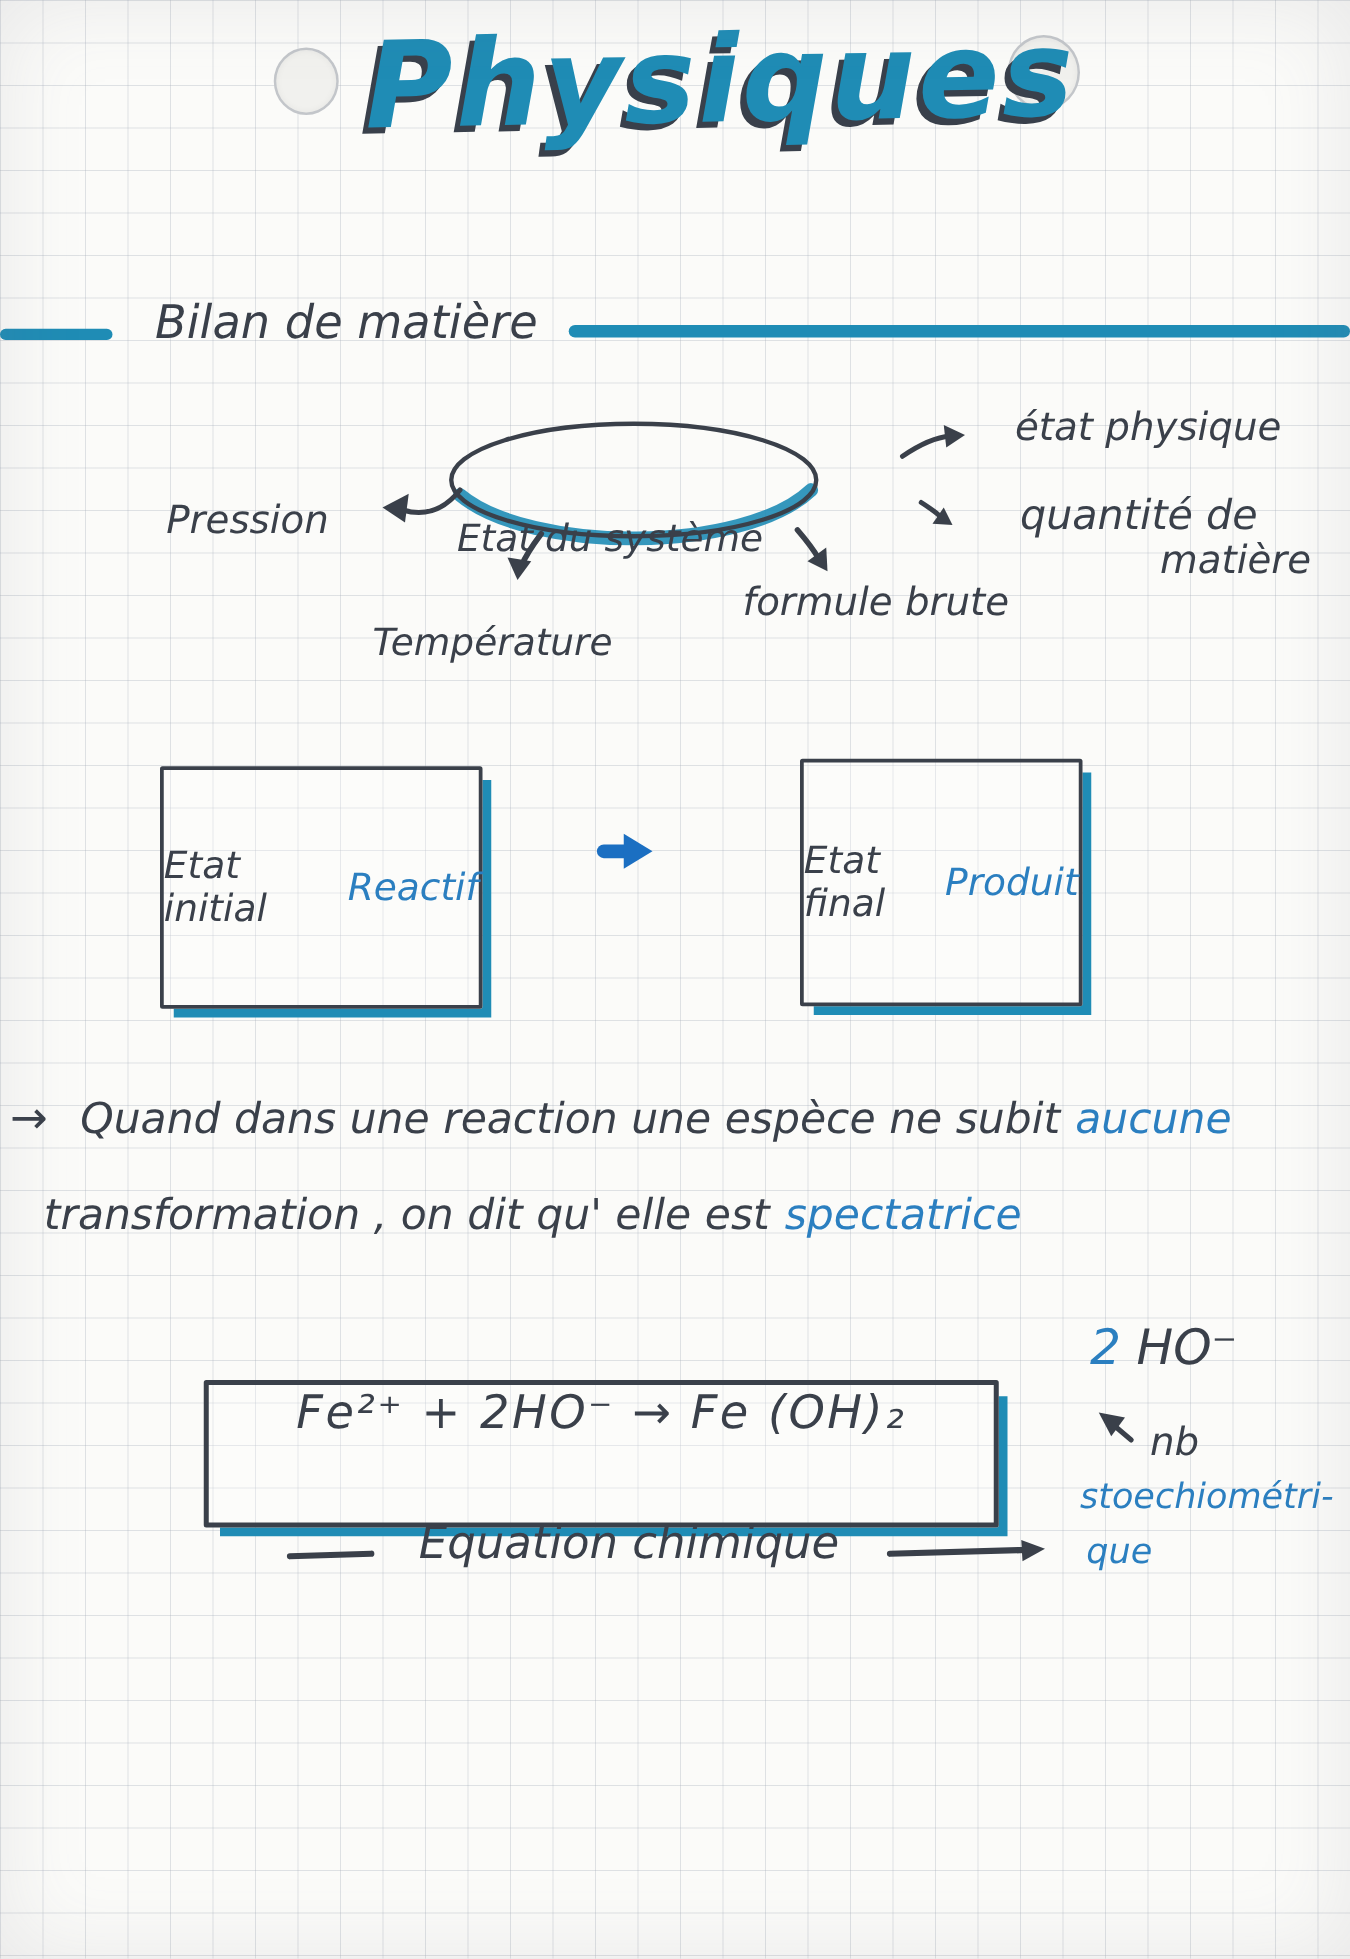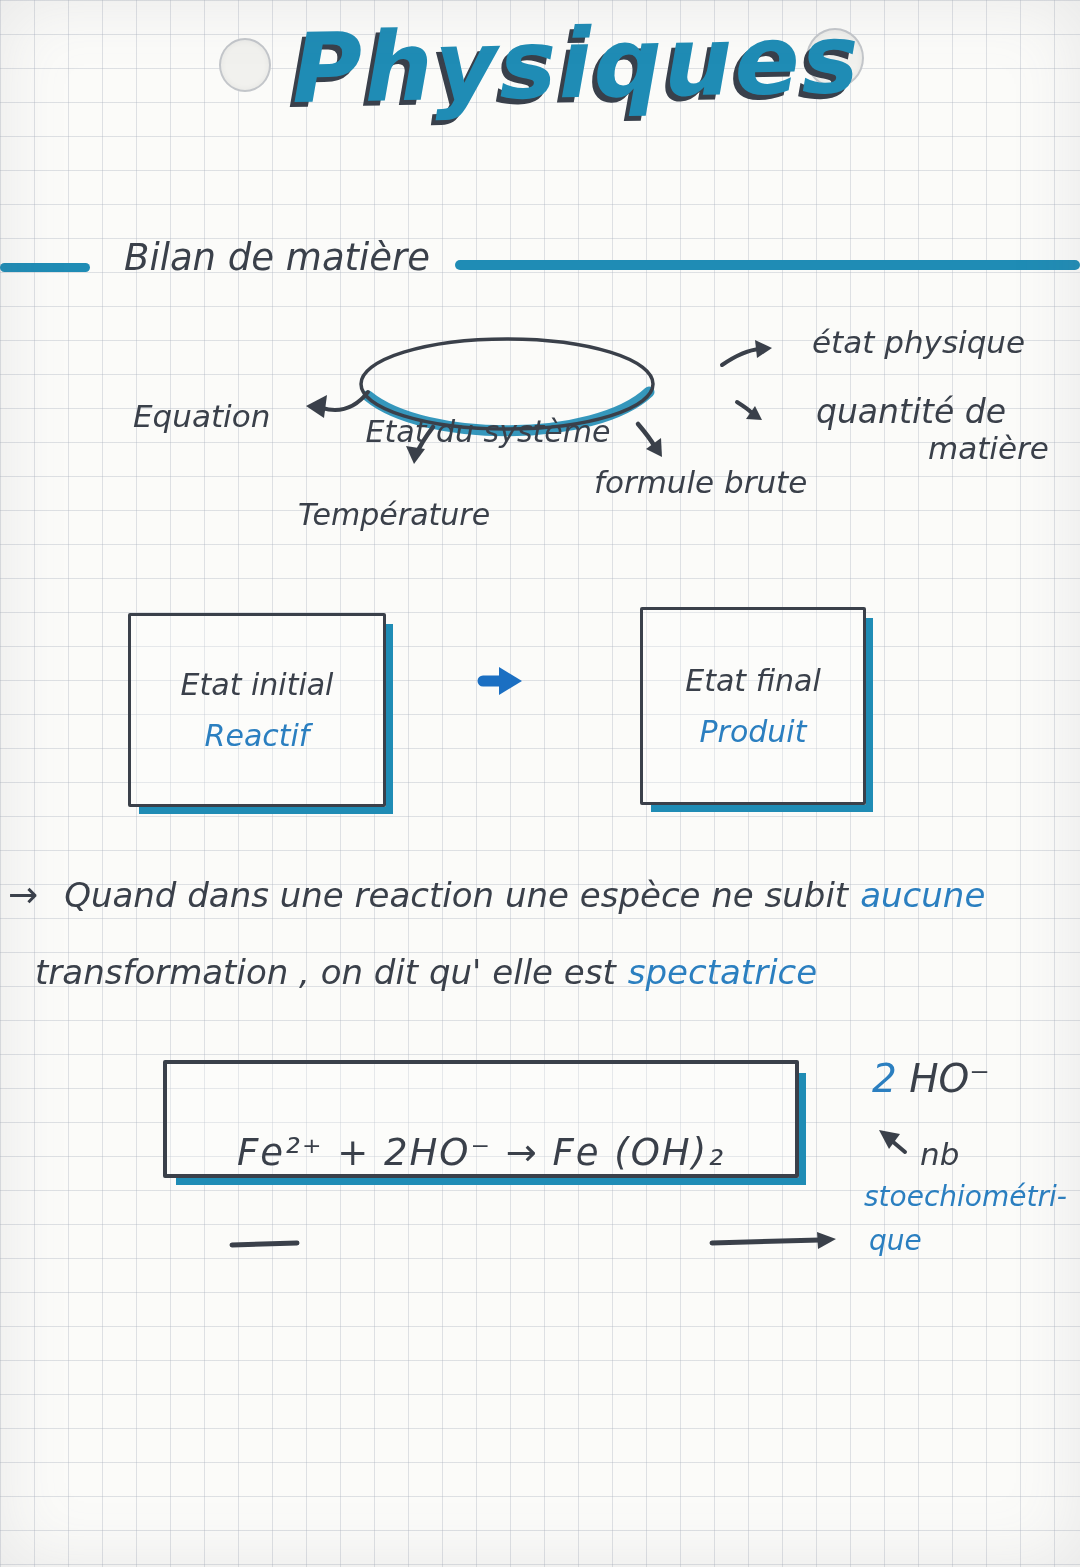--- a/index.html
+++ b/index.html
@@ -46,30 +46,30 @@
   }
   .rule{
     background:var(--teal);
     border-radius:5px;
   }
   .heading{font-size:37px;white-space:nowrap;}
   .label{white-space:nowrap;}
   .statebox{
     border:3px solid var(--ink);
     box-shadow:9px 9px 0 -2px var(--teal);
-    display:flex;flex-direction:column;align-items:center;justify-content:center;
+    display:flex;flex-direction:row;align-items:center;justify-content:center;
     gap:16px;border-radius:2px;background:rgba(255,255,255,0.25);
   }
   .statebox .t{font-size:30px;}
   .statebox .s{font-size:30px;color:var(--pen-blue);}
   .eqbox{
     border:4px solid var(--ink);
     box-shadow:10px 10px 0 -3px var(--teal);
-    display:flex;align-items:flex-end;justify-content:center;
-    border-radius:2px;background:rgba(255,255,255,0.25);
+    display:flex;align-items:flex-start;justify-content:center;
+    border-radius:2px;background:rgba(255,255,255,0.25);margin-top:44px;
   }
   .eqbox .f{font-size:37px;letter-spacing:2px;white-space:nowrap;}
   .note{font-size:34px;white-space:nowrap;}
   .note .bullet{font-size:36px;margin-right:26px;font-style:normal;}
   .note .blue{color:var(--pen-blue);margin-left:12px;}
   svg.overlay{position:absolute;left:0;top:0;pointer-events:none;}
   .ink-stroke{stroke:var(--ink);fill:none;stroke-linecap:round;}
   .ink-fill{fill:var(--ink);}
   .teal-stroke{stroke:var(--teal);fill:none;stroke-linecap:round;}
   .bluearrow-stroke{stroke:var(--arrow-blue);fill:none;stroke-linecap:round;}
@@ -125,21 +125,21 @@
     <g>
       <path class="ink-stroke" d="M 232 1245 L 297 1243" stroke-width="5"></path>
     </g>
     <g>
       <path class="ink-stroke" d="M 712 1243 L 820 1240" stroke-width="5"></path>
       <polygon class="ink-fill" points="836,1239 817,1232 818,1249"></polygon>
     </g>
   </svg>
 
   <div class="abs label hw" style="left:360px;top:366px;width:256px;text-align:center;font-size:30px;margin-top:48px;">Etat du système</div>
-  <div class="abs label hw" style="left:133px;top:398px;font-size:31px;">Equation</div>
+  <div class="abs label hw" style="left:133px;top:398px;font-size:31px;">Pression</div>
   <div class="abs label hw" style="left:286px;top:497px;font-size:30px;margin-left:12px;">Température</div>
   <div class="abs label hw" style="left:594px;top:464px;font-size:31px;">formule brute</div>
   <div class="abs label hw" style="left:812px;top:324px;font-size:31px;">état physique</div>
   <div class="abs label hw" style="left:816px;top:392px;font-size:33px;">quantité de</div>
   <div class="abs label hw" style="left:928px;top:430px;font-size:31px;">matière</div>
 
   <div class="abs statebox" style="left:128px;top:613px;width:252px;height:188px;">
     <div class="t">Etat initial</div>
     <div class="s">Reactif</div>
   </div>
@@ -160,14 +160,15 @@
   </div>
 
   <div class="abs label" style="left:872px;top:1056px;font-size:39px;">
     <span class="hw-blue">2</span>
     <span class="hw">HO⁻</span>
   </div>
   <div class="abs label hw" style="left:920px;top:1136px;font-size:31px;">nb</div>
   <div class="abs label hw-blue" style="left:864px;top:1180px;font-size:28px;">stoechiométri-</div>
   <div class="abs label hw-blue" style="left:869px;top:1224px;font-size:28px;">que</div>
 
+  <div class="abs label hw" style="left:335px;top:1214px;font-size:36px;">Equation chimique</div>
 
 </div>
 
 </body></html>

